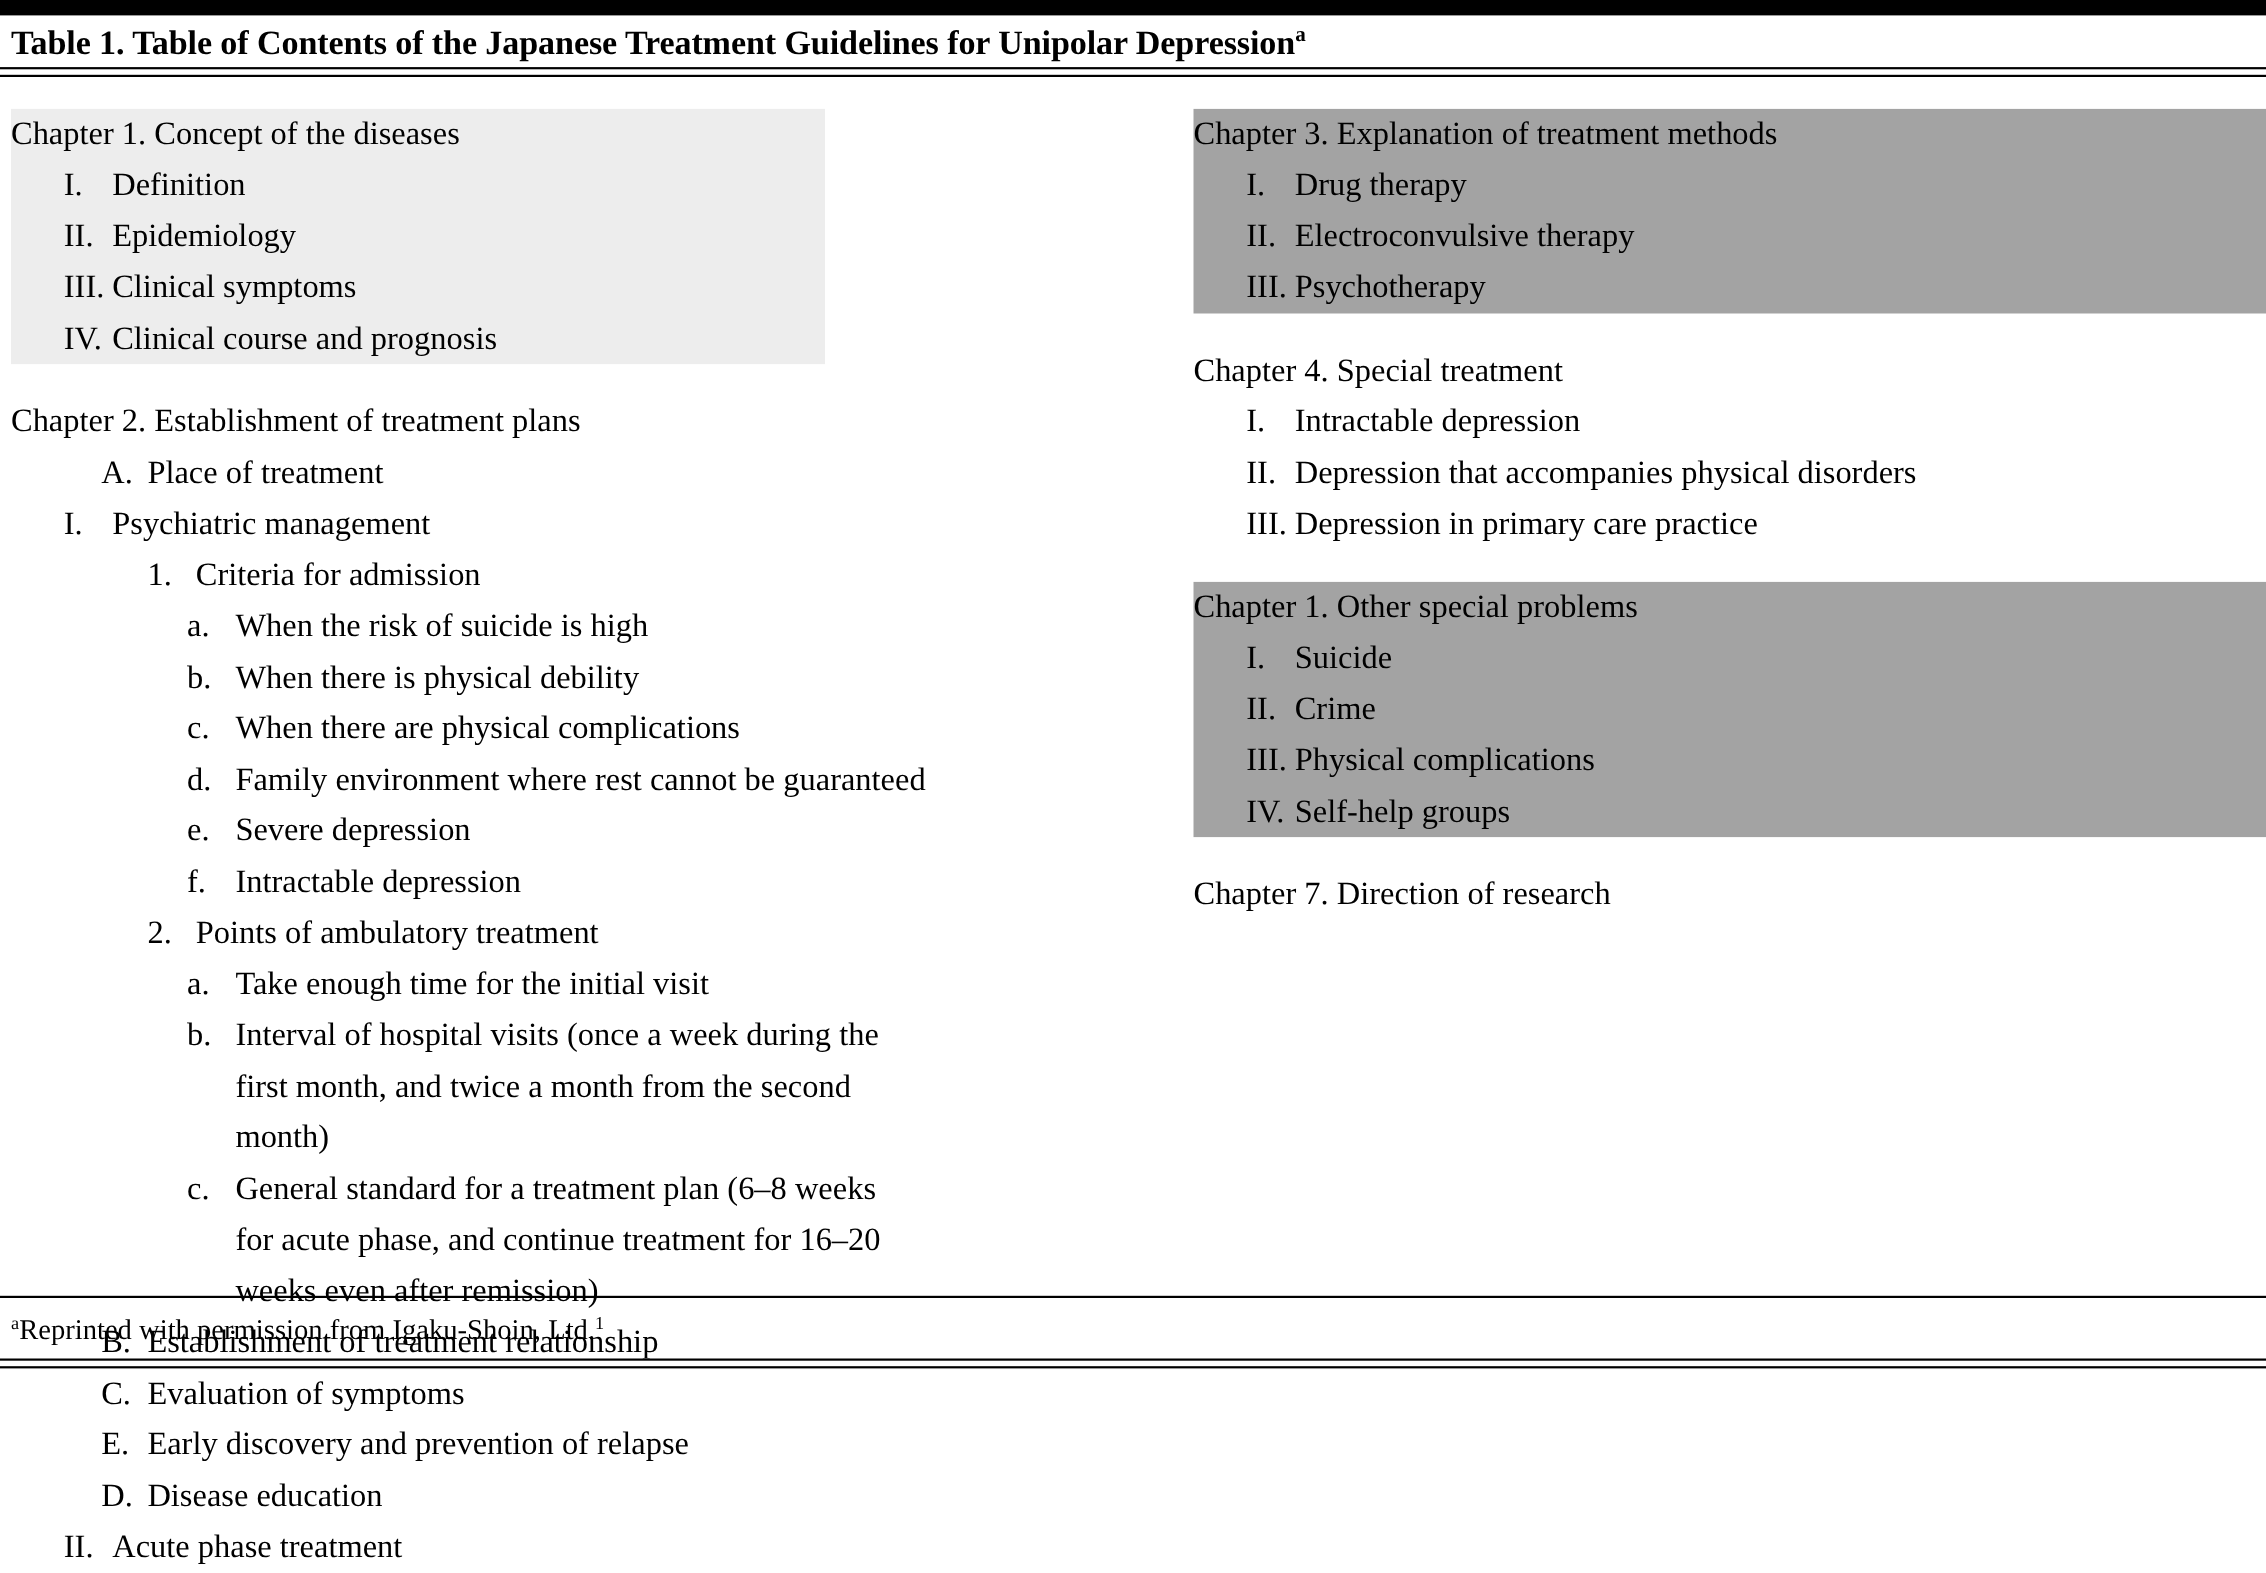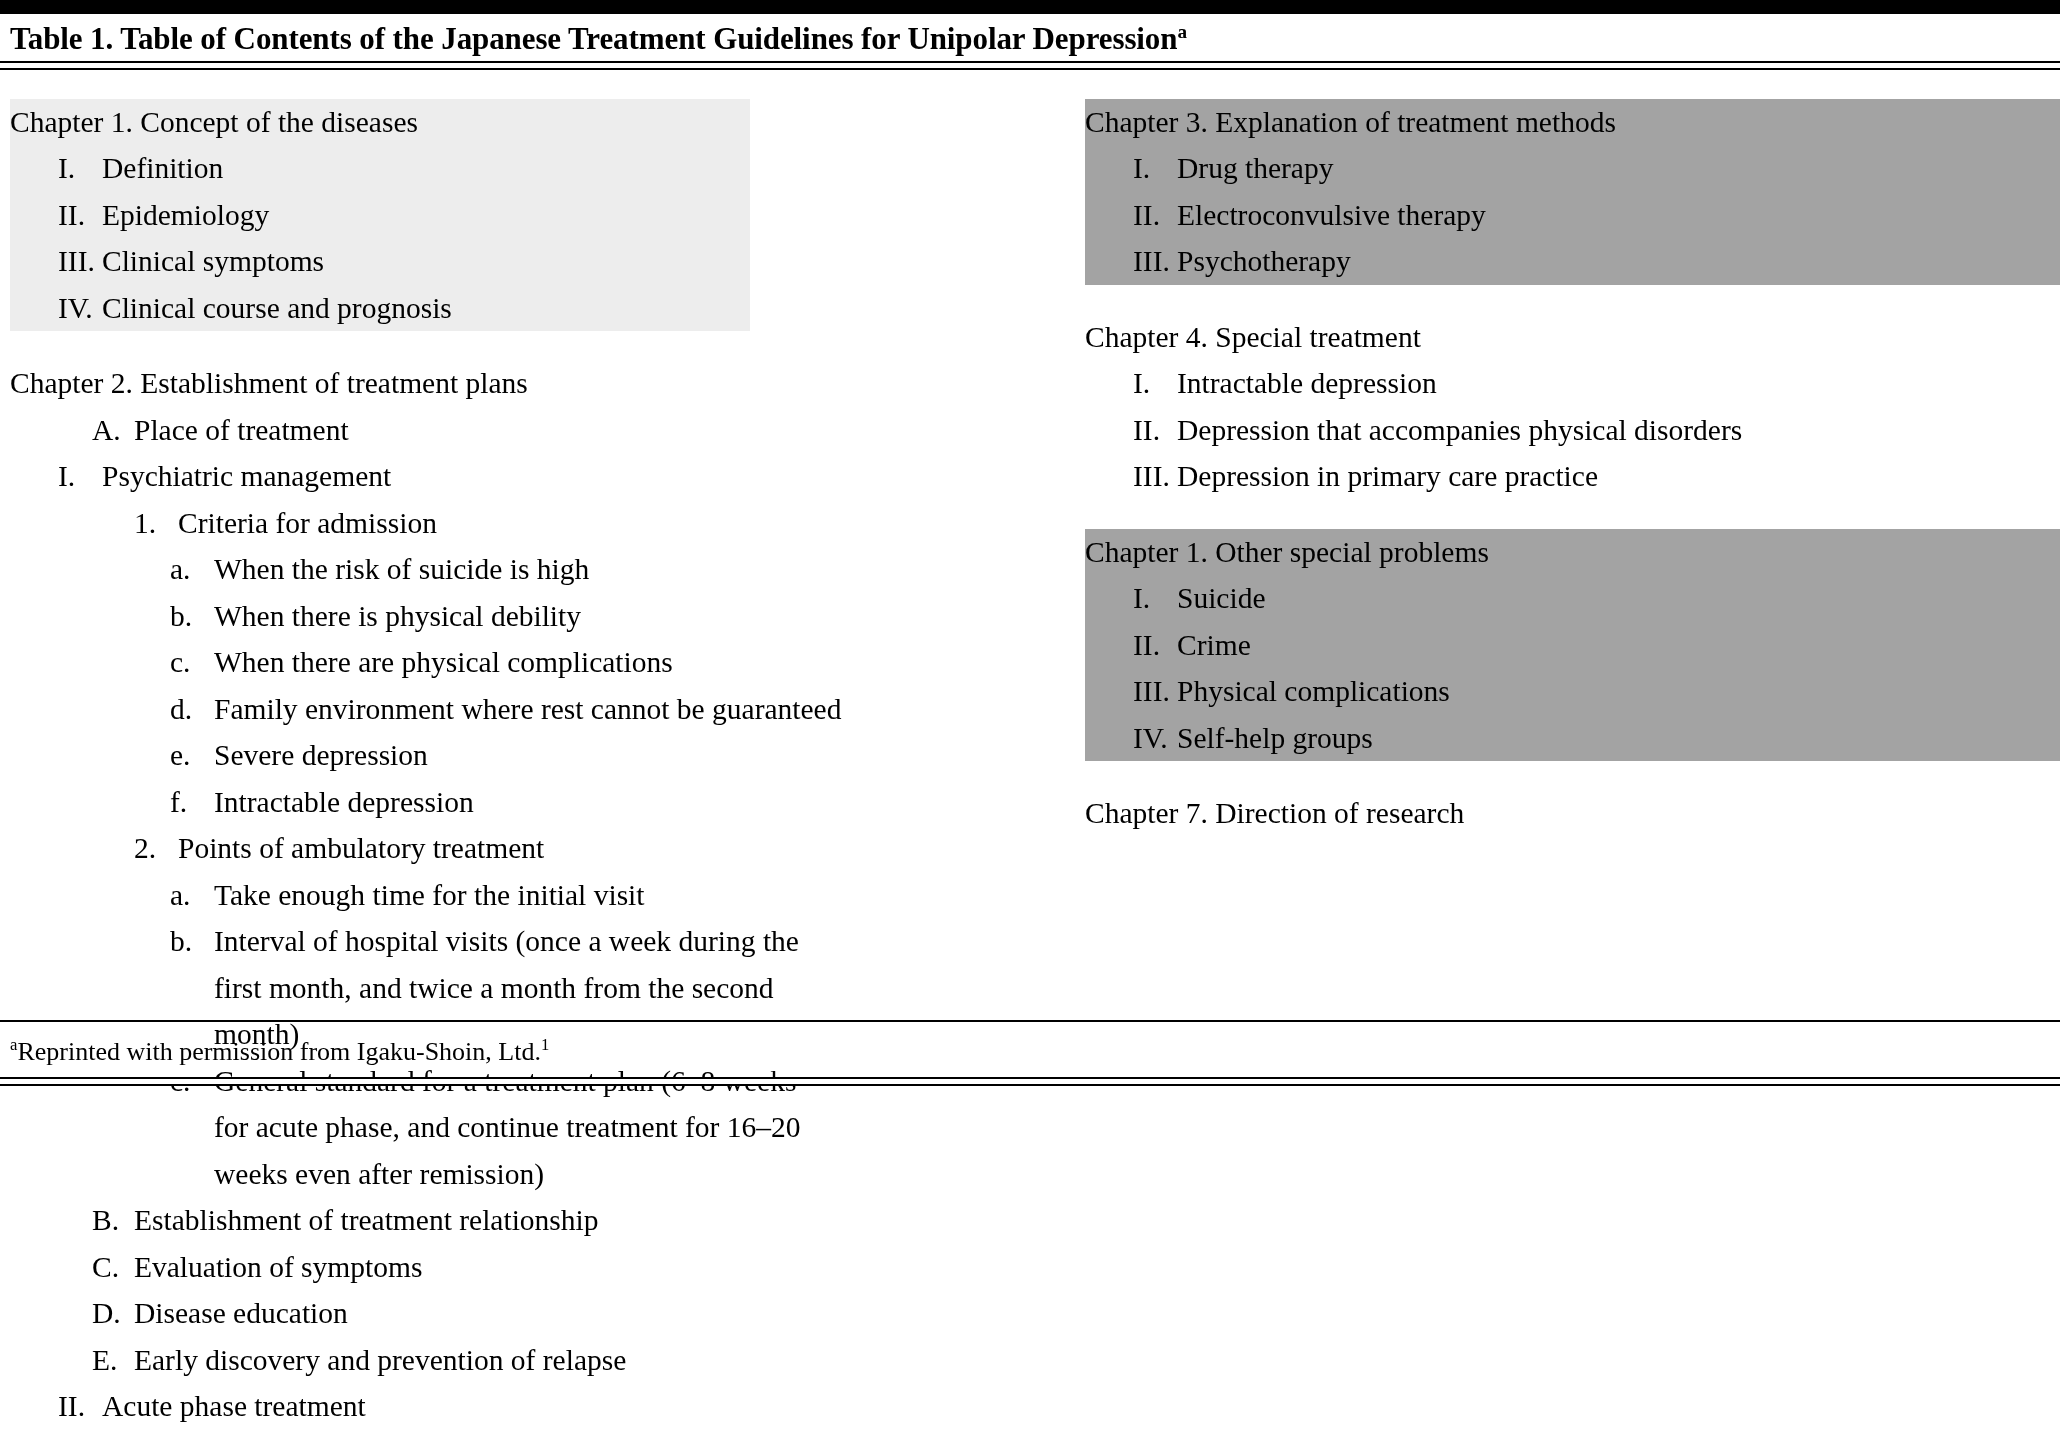--- a/index.html
+++ b/index.html
@@ -10,21 +10,21 @@
   body {
     width: 2060px;
     height: 1430px;
     font-family: "Liberation Serif", "DejaVu Serif", serif;
     color: #000000;
     overflow: hidden;
   }
   .table-wrap {
     position: relative;
     width: 2060px;
-    height: 1086px;
+    height: 1244px;
     box-sizing: border-box;
   }
   .top-bar {
     height: 14px;
     background: #000000;
     width: 100%;
   }
   .title-row {
     padding: 7px 10px 4px 10px;
     font-size: 31px;
@@ -159,22 +159,22 @@
           <div class="line lvl-alpha"><span class="marker">c.</span><span class="text">When there are physical complications</span></div>
           <div class="line lvl-alpha"><span class="marker">d.</span><span class="text">Family environment where rest cannot be guaranteed</span></div>
           <div class="line lvl-alpha"><span class="marker">e.</span><span class="text">Severe depression</span></div>
           <div class="line lvl-alpha"><span class="marker">f.</span><span class="text">Intractable depression</span></div>
           <div class="line lvl-number"><span class="marker">2.</span><span class="text">Points of ambulatory treatment</span></div>
           <div class="line lvl-alpha"><span class="marker">a.</span><span class="text">Take enough time for the initial visit</span></div>
           <div class="line lvl-alpha wrap"><span class="marker">b.</span><span class="text">Interval of hospital visits (once a week during the first month, and twice a month from the second month)</span></div>
           <div class="line lvl-alpha wrap"><span class="marker">c.</span><span class="text">General standard for a treatment plan (6–8 weeks for acute phase, and continue treatment for 16–20 weeks even after remission)</span></div>
           <div class="line lvl-letter"><span class="marker">B.</span><span class="text">Establishment of treatment relationship</span></div>
           <div class="line lvl-letter"><span class="marker">C.</span><span class="text">Evaluation of symptoms</span></div>
+          <div class="line lvl-letter"><span class="marker">E.</span><span class="text">Early discovery and prevention of relapse</span></div>
           <div class="line lvl-letter"><span class="marker">D.</span><span class="text">Disease education</span></div>
-          <div class="line lvl-letter"><span class="marker">E.</span><span class="text">Early discovery and prevention of relapse</span></div>
           <div class="line lvl-roman"><span class="marker">II.</span><span class="text">Acute phase treatment</span></div>
           <div class="line lvl-roman"><span class="marker">IV.</span><span class="text">Preventive treatment</span></div>
         </div>
       </div>
     <div class="col col-right" id="right-column">
         <div class="block shaded-right">
           <div class="line lvl-chapter"><span class="text">Chapter 3. Explanation of treatment methods</span></div>
           <div class="line lvl-roman"><span class="marker">I.</span><span class="text">Drug therapy</span></div>
           <div class="line lvl-roman"><span class="marker">II.</span><span class="text">Electroconvulsive therapy</span></div>
           <div class="line lvl-roman"><span class="marker">III.</span><span class="text">Psychotherapy</span></div>

